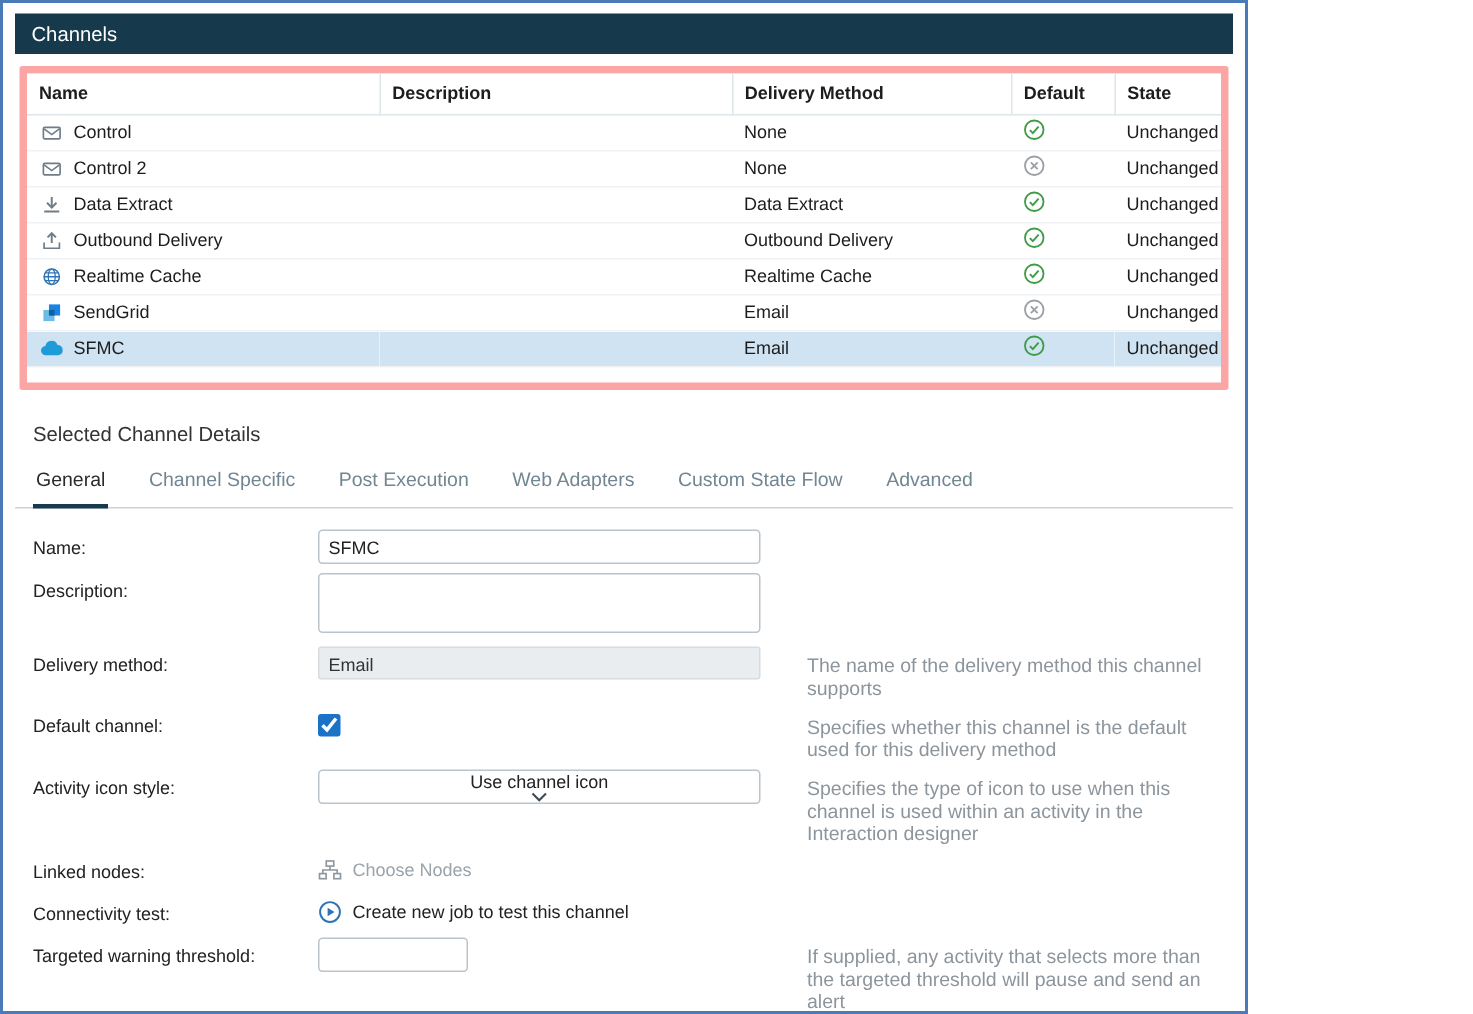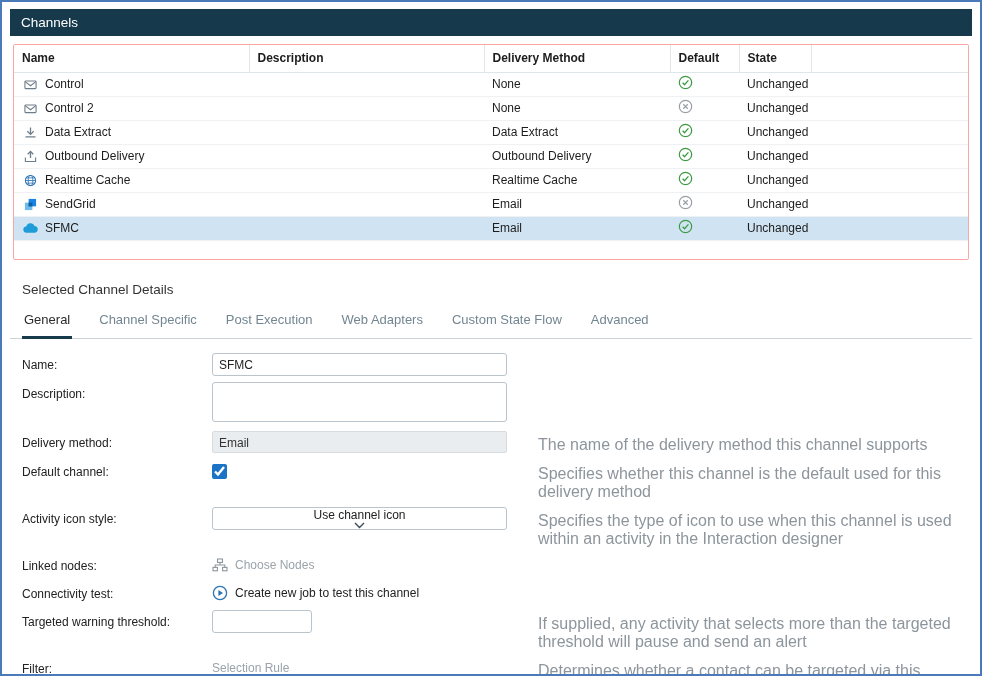--- a/index.html
+++ b/index.html
@@ -1,23 +1,23 @@
 <!DOCTYPE html>
 <html><head>
 <meta charset="utf-8">
 <style>
   * { box-sizing: border-box; margin: 0; padding: 0; }
   html, body { width: 982px; height: 676px; }
   body { font-family: "Liberation Sans", sans-serif; background: #fff; }
 
-  .page { width: 982px; height: 676px; border: 2px solid #4a7ab8; background: #fff; padding: 7px 8px; overflow: hidden; }
+  .page { width: 832px; height: 676px; border: 2px solid #4a7ab8; background: #fff; padding: 7px 8px; overflow: hidden; }
 
   .titlebar { background: #16394b; color: #fff; font-size: 13.5px; height: 27px; line-height: 27px; padding: 0 11px; }
 
-  .table-wrap { margin: 8px 3px 0 3px; border: 1px solid #fca5a5; border-radius: 2px; height: 216px; overflow: hidden; background: #fff; }
+  .table-wrap { margin: 8px 3px 0 3px; border: 5px solid #fca5a5; border-radius: 2px; height: 216px; overflow: hidden; background: #fff; }
   table { width: 100%; border-collapse: collapse; font-size: 12px; color: #1d1d1d; table-layout: fixed; }
   col.c1 { width: 235px; } col.c2 { width: 235px; } col.c3 { width: 186px; }
   col.c4 { width: 69px; }  col.c5 { width: 72px; }  col.c6 { width: auto; }
   thead th { text-align: left; font-weight: bold; padding: 0 8px; height: 27px; border-right: 1px solid #dfe6ea; border-bottom: 1px solid #dfe6ea; background: #fff; }
   thead th:last-child { border-right: none; }
   tbody td { padding: 0 8px; height: 24px; border-bottom: 1px solid #eef2f5; white-space: nowrap; overflow: hidden; }
   tbody tr.selected { background: #cfe3f2; }
   .name-cell-inner { display: flex; align-items: center; gap: 7px; }
   .ico { display: inline-flex; align-items: center; justify-content: center; width: 16px; }
   .def-ico { display: inline-flex; align-items: center; }
@@ -25,21 +25,21 @@
   .details-title { margin: 22px 0 0 12px; font-size: 13.5px; color: #333; }
 
   .tabs { display: flex; gap: 25px; margin-top: 15px; padding-left: 12px; border-bottom: 1px solid #ccd3d9; }
   .tab { font-size: 13px; color: #728692; padding: 0 2px 9px 2px; cursor: default; border-bottom: 3px solid transparent; margin-bottom: -1px; }
   .tab.active { color: #2b2b2b; border-bottom-color: #173a4c; }
 
   .form { padding: 14px 12px 0 12px; font-size: 12px; color: #222; }
   .form-row { display: flex; align-items: flex-start; gap: 23px; }
   .f-label { width: 167px; padding-top: 5px; flex: none; }
   .f-control { width: 303px; flex: none; display: flex; align-items: center; gap: 7px; }
-  .f-help { flex: 1; color: #8d959c; padding-top: 5px; font-size: 16px; }
+  .f-help { flex: 1; color: #8d959c; padding-top: 5px; font-size: 13px; }
 
   input[type="text"] { width: 295px; height: 23px; border: 1px solid #b9c4cc; border-radius: 3px; padding: 0 6px; font: 12px "Liberation Sans", sans-serif; color: #222; outline: none; }
   textarea { width: 295px; height: 40px; border: 1px solid #b9c4cc; border-radius: 3px; padding: 4px 6px; font: 12px "Liberation Sans", sans-serif; resize: none; outline: none; }
   .readonly-box { width: 295px; height: 22px; line-height: 22px; background: #e9edf0; border: 1px solid #d6dce0; border-radius: 2px; padding: 0 6px; color: #333; }
   input[type="checkbox"] { width: 15px; height: 15px; accent-color: #1a73c7; margin-top: 4px; }
   .select { width: 295px; height: 23px; border: 1px solid #b9c4cc; border-radius: 3px; background: #fff; display: flex; align-items: center; justify-content: space-between; padding: 0 7px; color: #222; flex-direction: column; }
   .small-input { width: 100px !important; }
 
   .gray-action { color: #9aa4ab; }
   .dark-action { color: #222; }

